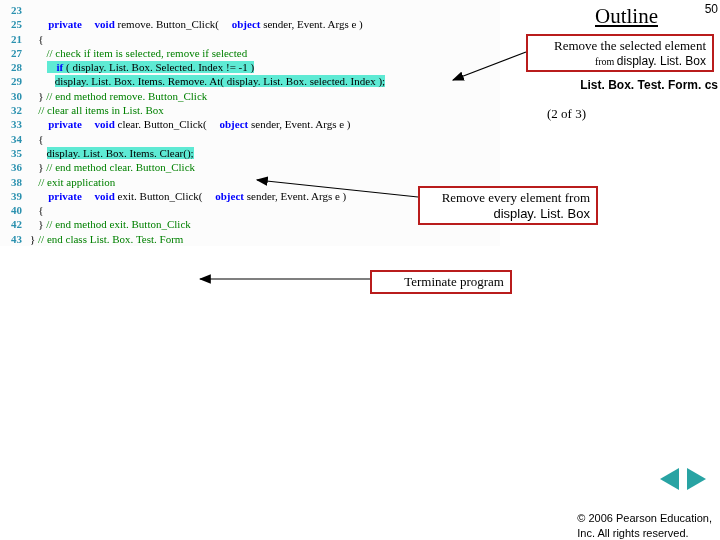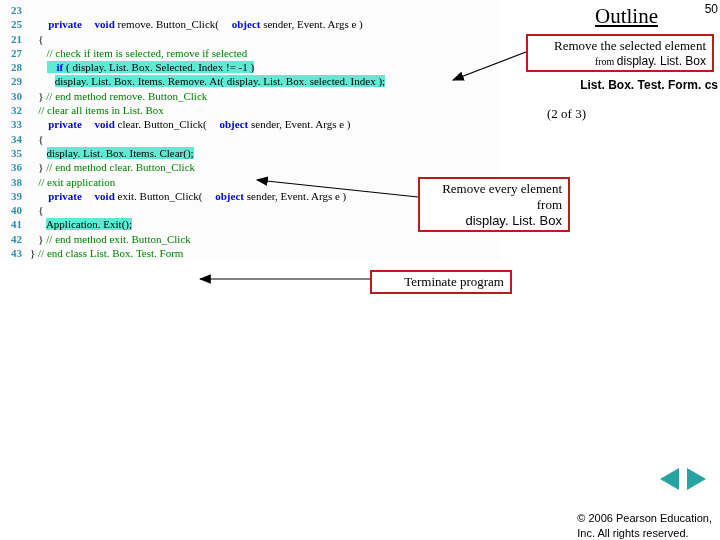--- a/index.html
+++ b/index.html
@@ -73,21 +73,21 @@
     font-weight: bold;
     text-align: right;
   }
   .pager {
     position: absolute;
     right: 134px;
     top: 106px;
     font-family: "Times New Roman", serif;
     font-size: 13px;
   }
-  #co2 { left: 418px; top: 177px; width: 152px; }
+  #co2 { left: 418px; top: 186px; width: 180px; }
   #co2 .l1 { font-size: 13px; }
   #co2 .l2 { font-family: Verdana, sans-serif; font-size: 13px; }
   #co3 { left: 370px; top: 270px; width: 142px; font-size: 13px; }
   .footer-nav {
     position: absolute;
     right: 12px;
     bottom: 46px;
   }
   .tri {
     display: inline-block;
@@ -121,21 +121,20 @@
   <div class="line"><span class="ln">29</span><span class="code">         <span class="hl">display. List. Box. Items. Remove. At( display. List. Box. selected. Index );</span></span></div>
   <div class="line"><span class="ln">30</span><span class="code">   <span>} </span><span class="cmt">// end method remove. Button_Click</span></span></div>
   <div class="line"><span class="ln">32</span><span class="code">   <span class="cmt">// clear all items in List. Box</span></span></div>
   <div class="line"><span class="ln">33</span><span class="code">   <span class="kw">private</span> <span class="kw">void</span><span> clear. Button_Click( </span><span class="kw">object</span><span> sender, Event. Args e )</span></span></div>
   <div class="line"><span class="ln">34</span><span class="code">   <span>{</span></span></div>
   <div class="line"><span class="ln">35</span><span class="code">      <span class="hl">display. List. Box. Items. Clear();</span></span></div>
   <div class="line"><span class="ln">36</span><span class="code">   <span>} </span><span class="cmt">// end method clear. Button_Click</span></span></div>
   <div class="line"><span class="ln">38</span><span class="code">   <span class="cmt">// exit application</span></span></div>
   <div class="line"><span class="ln">39</span><span class="code">   <span class="kw">private</span> <span class="kw">void</span><span> exit. Button_Click( </span><span class="kw">object</span><span> sender, Event. Args e )</span></span></div>
   <div class="line"><span class="ln">40</span><span class="code">   <span>{</span></span></div>
-  <div class="line"><span class="ln">41</span><span class="code">      <span class="hl">Application. Exit();</span></span></div>
   <div class="line"><span class="ln">42</span><span class="code">   <span>} </span><span class="cmt">// end method exit. Button_Click</span></span></div>
   <div class="line"><span class="ln">43</span><span class="code"><span>} </span><span class="cmt">// end class List. Box. Test. Form</span></span></div>
 </div>
 
 <div class="outline">Outline</div>
 <div class="slidenum">50</div>
 
 <div id="co1" class="callout">
   <div class="l1">Remove the selected element</div>
   <div class="l2"><span class="pre">from </span><span>display. List. Box</span></div>

